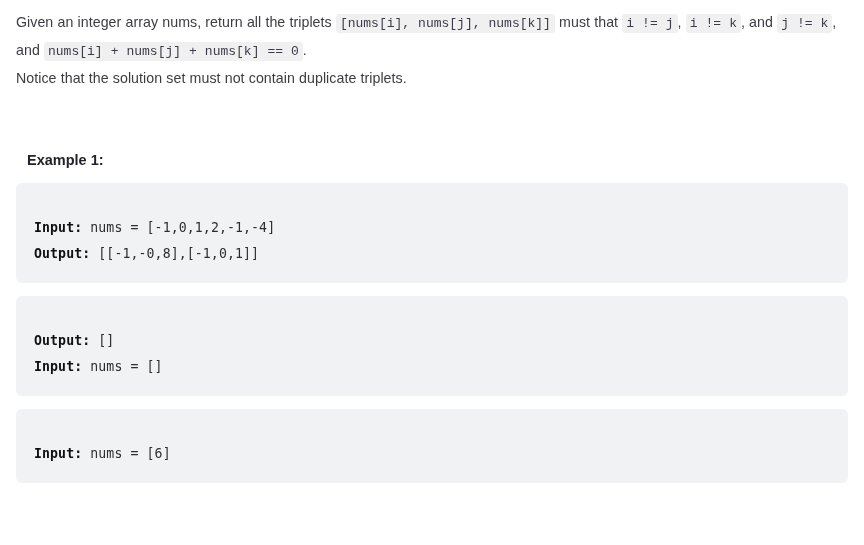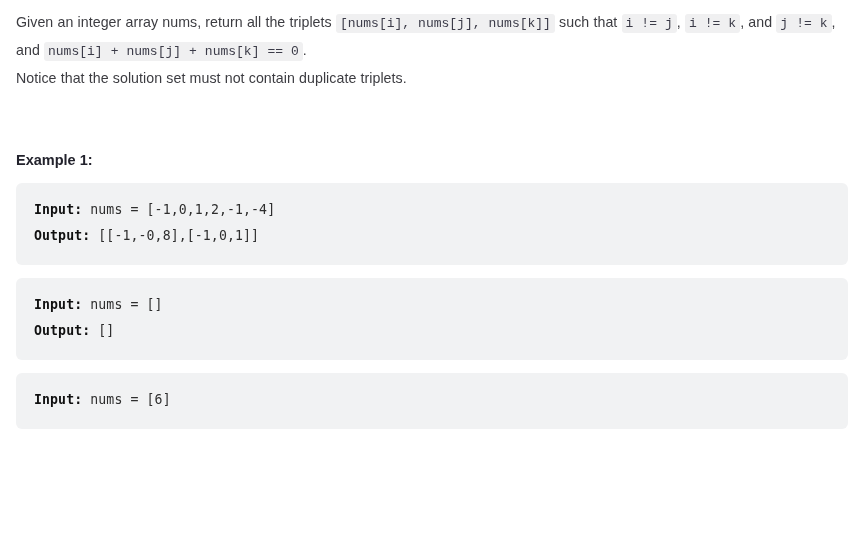--- a/index.html
+++ b/index.html
@@ -48,32 +48,32 @@
     white-space: pre;
     letter-spacing: 0px;
   }
 
   
   .ex-heading {
     font-family: "Liberation Sans", sans-serif;
     font-size: 14.5px;
     font-weight: bold;
     color: #22222c;
-    margin: 0;
+    margin: 11px;
     line-height: 20px;
   }
   .ex-heading.first { margin-top: 58px; }
   .ex-heading.later  { margin-top: 38px; }
 
   
   .code-block {
     background: #f1f2f3;
     border-radius: 6px;
     margin-top: 13px;
-    padding: 14px 0 16px 0;
+    padding: 32px 0 16px 0;
     box-sizing: border-box;
   }
   .code-line {
     font-family: "DejaVu Sans Mono", monospace;
     font-size: 13.2px;
     line-height: 26px;
     color: #2b2b2b;
     white-space: pre;
     padding-left: 18px;
     letter-spacing: 0.1px;
@@ -85,33 +85,33 @@
   .code-line .val {
     font-weight: normal;
     color: #2e2e2e;
   }
 </style>
 </head>
 <body>
 
 <div class="page">
 
-  <p class="para"><span>Given an integer array nums, return all the triplets </span><code class="inline">[nums[i], nums[j], nums[k]]</code><span> such that </span><code class="inline">i != j</code><span>, </span><code class="inline">i != k</code><span>, and </span><code class="inline">j != k</code><span>, and </span><code class="inline">nums[i] + nums[j] + nums[k] == 0</code><span>.</span></p>
+  <p class="para"><span>Given an integer array nums, return all the triplets </span><code class="inline">[nums[i], nums[j], nums[k]]</code><span> must that </span><code class="inline">i != j</code><span>, </span><code class="inline">i != k</code><span>, and </span><code class="inline">j != k</code><span>, and </span><code class="inline">nums[i] + nums[j] + nums[k] == 0</code><span>.</span></p>
 
   <p class="para second">Notice that the solution set must not contain duplicate triplets.</p>
 
   <div class="ex-heading first">Example 1:</div>
   <div class="code-block">
     <div class="code-line"><span class="lbl">Input:</span><span class="val"> nums = [-1,0,1,2,-1,-4]</span></div>
     <div class="code-line"><span class="lbl">Output:</span><span class="val"> [[-1,-0,8],[-1,0,1]]</span></div>
   </div>
 
   <div class="code-block">
+    <div class="code-line"><span class="lbl">Output:</span><span class="val"> []</span></div>
     <div class="code-line"><span class="lbl">Input:</span><span class="val"> nums = []</span></div>
-    <div class="code-line"><span class="lbl">Output:</span><span class="val"> []</span></div>
   </div>
 
   <div class="code-block">
     <div class="code-line"><span class="lbl">Input:</span><span class="val"> nums = [6]</span></div>
 
   </div>
 
 </div>
 
 </body></html>

